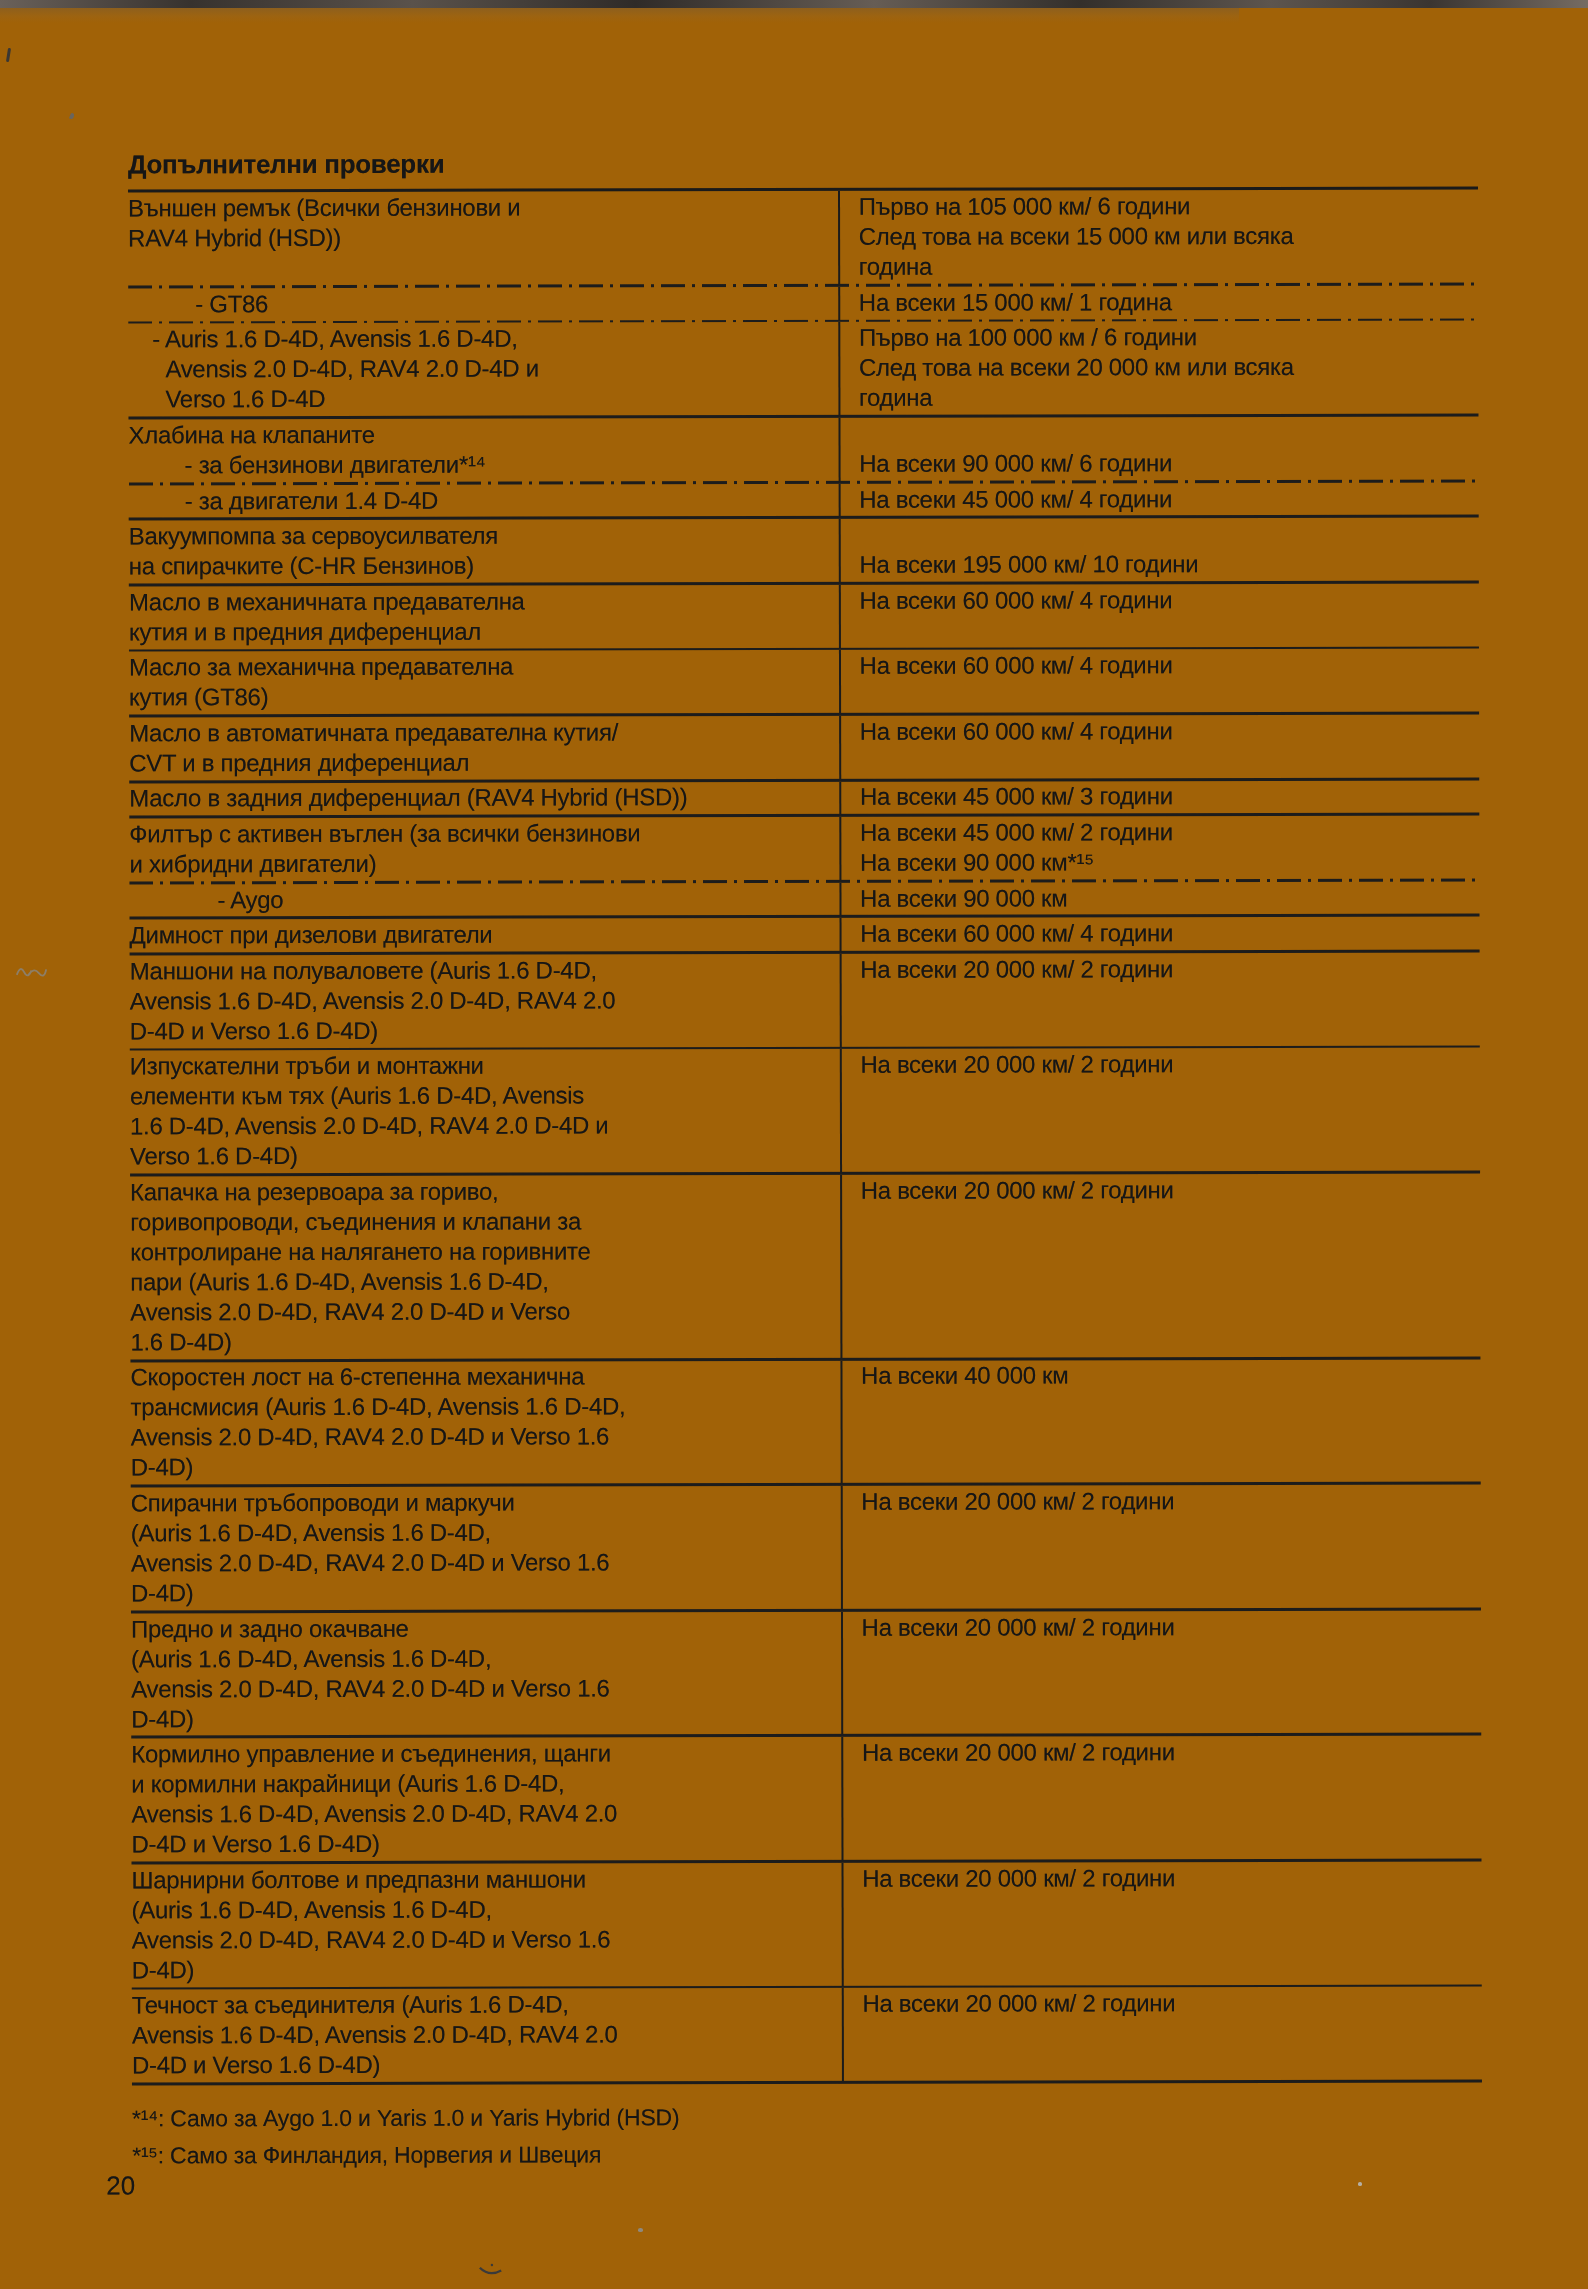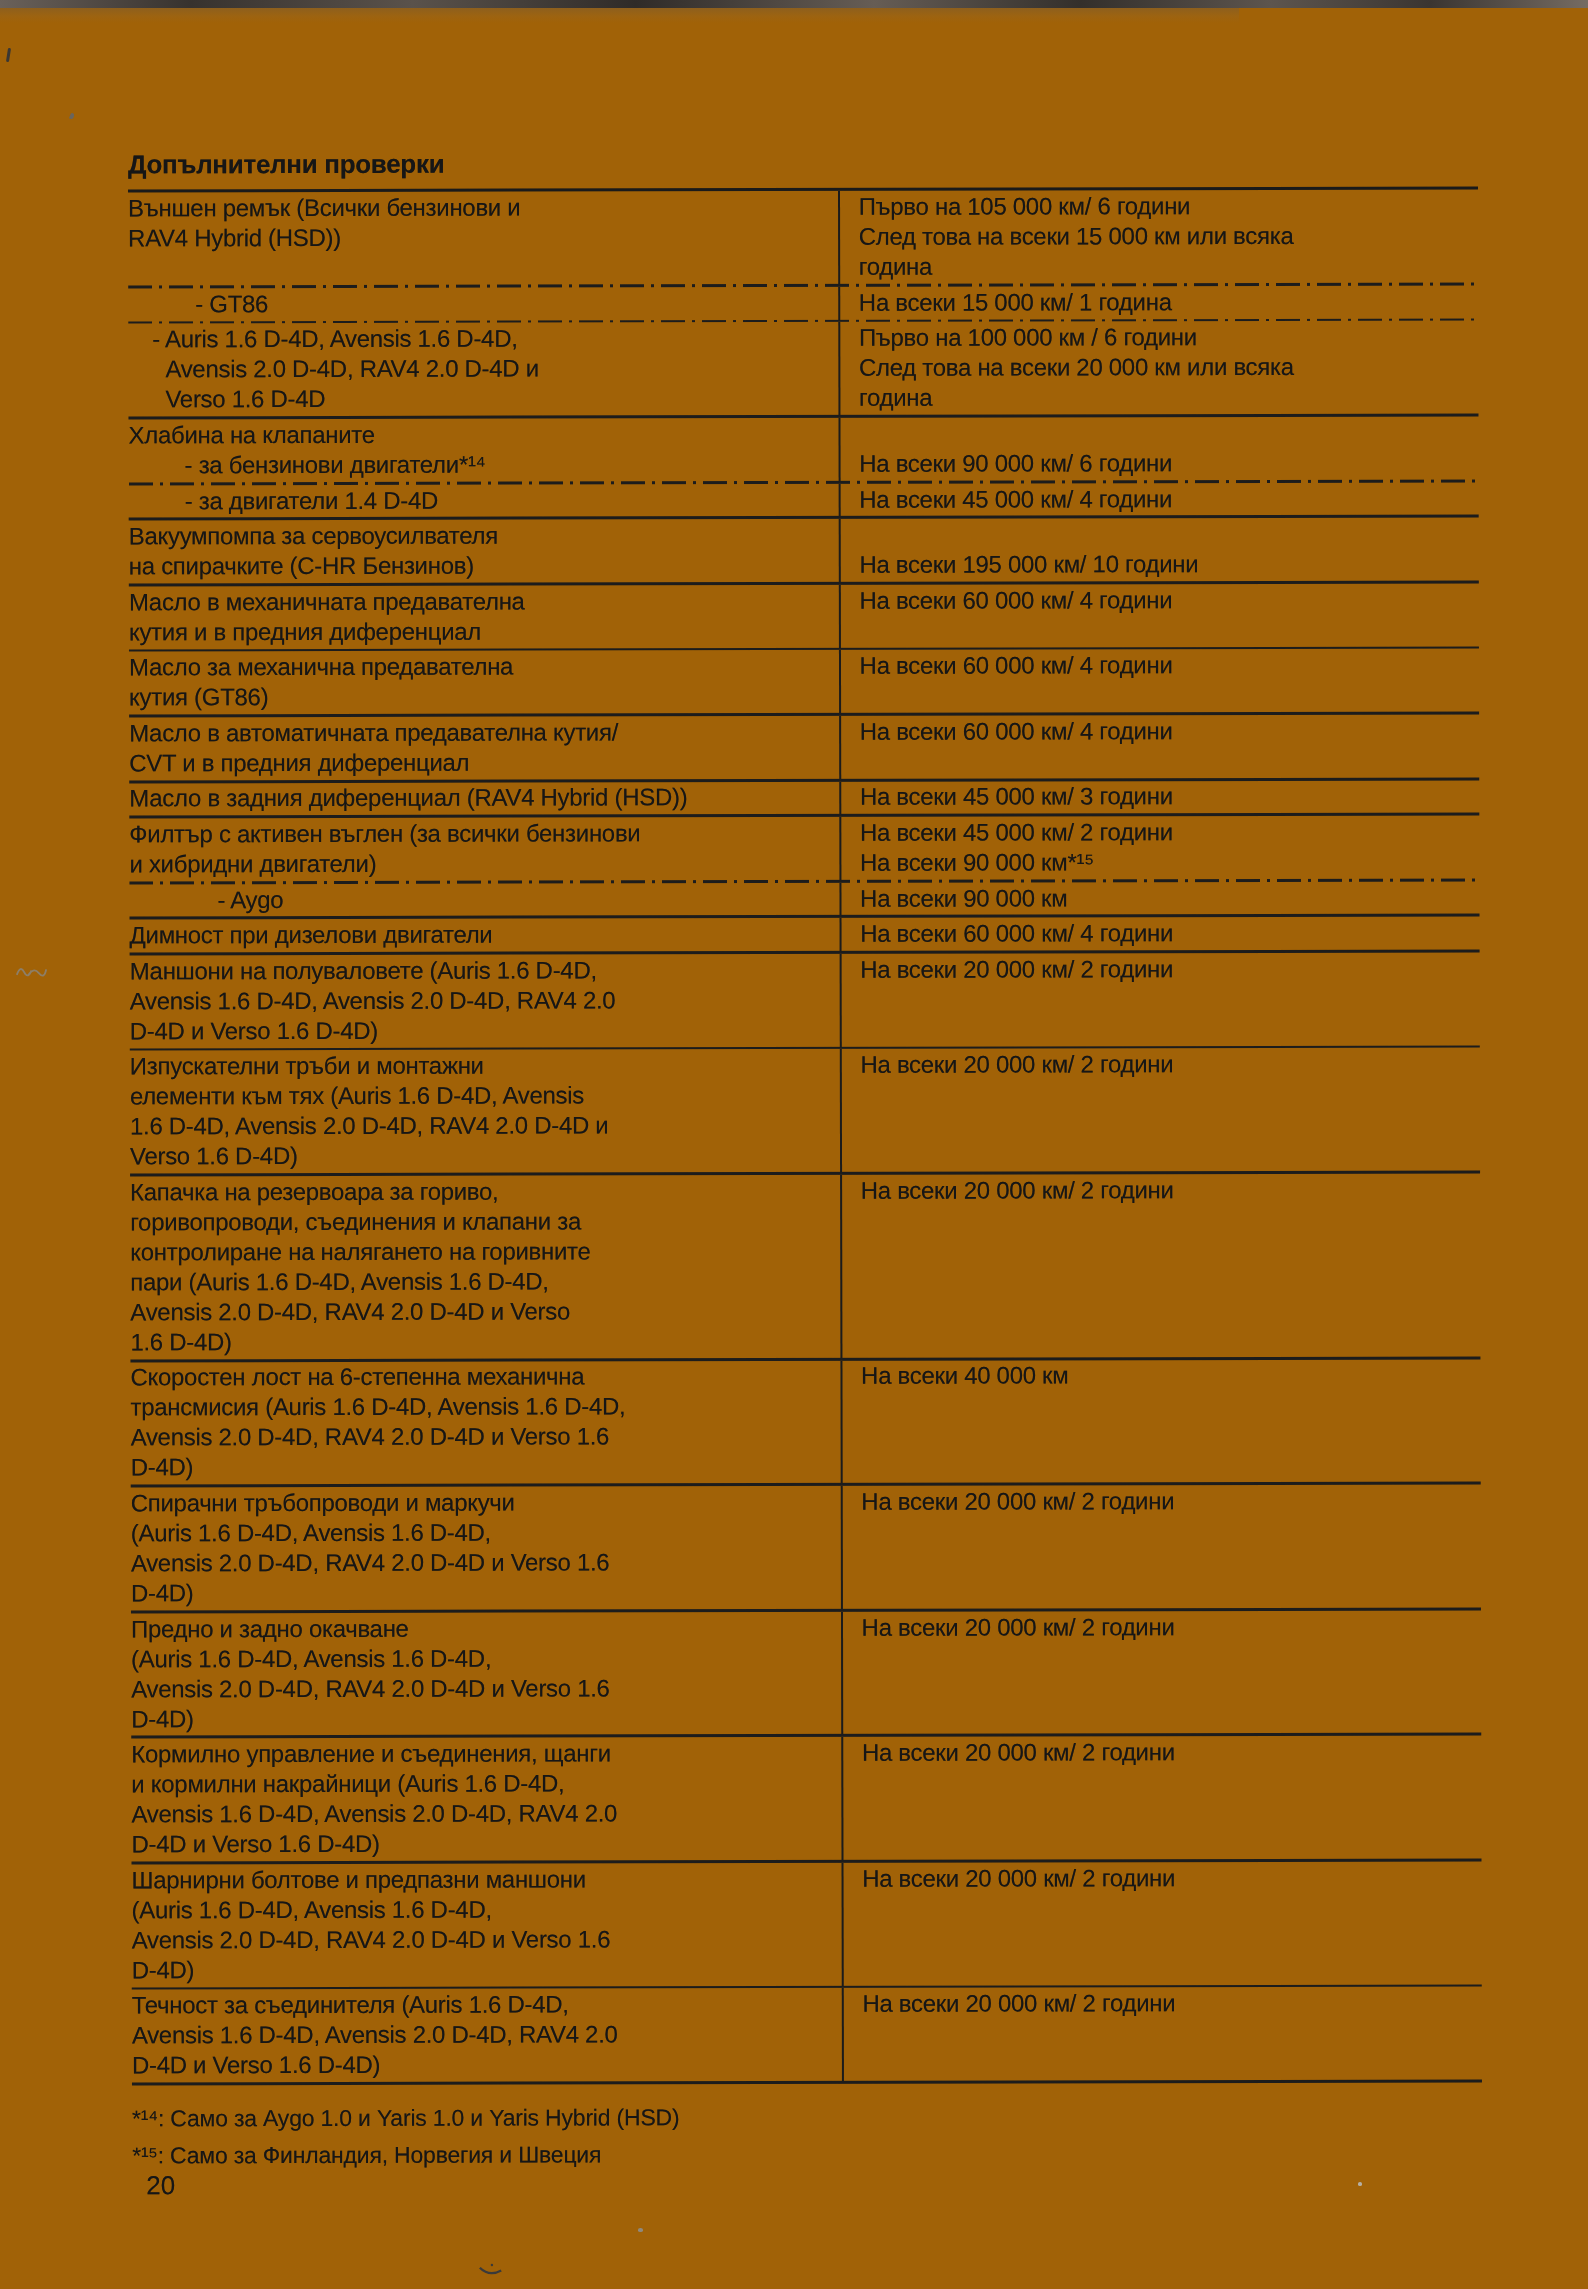--- a/index.html
+++ b/index.html
@@ -31,21 +31,21 @@
   .cell.right{flex:1;border-left:2.8px solid #1b1b1b;padding-left:18.6px;}
   .i0{padding-left:0;} .i1{padding-left:24px;} .i2{padding-left:37px;}
   .i3{padding-left:67px;} .i4{padding-left:56px;} .i5{padding-left:88px;}
   .sep{height:2.8px;}
   .sep.solid{background:#1c1c1c;}
   .sep.dashdot{
     background:repeating-linear-gradient(90deg,#1c1c1c 0 24px,transparent 24px 31px,#1c1c1c 31px 34px,transparent 34px 41px);
   }
   .footnotes{margin-top:15px;}
   .footnotes .fn{font-size:23px;line-height:37px;letter-spacing:-0.2px;text-shadow:0 0 0.5px rgba(20,20,20,.5);}
-  .pagenum{position:absolute;left:104px;top:2169px;font-size:26px;letter-spacing:0;text-shadow:0 0 0.5px rgba(20,20,20,.5);margin-left:40px;}
+  .pagenum{position:absolute;left:104px;top:2169px;font-size:26px;letter-spacing:0;text-shadow:0 0 0.5px rgba(20,20,20,.5);}
   
   .tick1{position:absolute;left:6.5px;top:48px;width:2.8px;height:14px;background:#3a3733;transform:rotate(9deg);border-radius:1.9px;}
   .speck-title{position:absolute;left:70px;top:113px;width:3.7px;height:5.6px;background:#6a655d;border-radius:50% 50% 50% 0;transform:rotate(20deg);}
   .scribble{position:absolute;left:15px;top:961px;opacity:.85;}
   .mark-bottom{position:absolute;left:478px;top:2263px;}
   .dot1{position:absolute;left:638px;top:2228px;width:4.6px;height:3.7px;background:#8f897d;border-radius:50%;}
   .dot2{position:absolute;left:1358px;top:2182px;width:3.7px;height:3.7px;background:#b5afa4;border-radius:50%;}
 </style>
 </head>
 <body>

